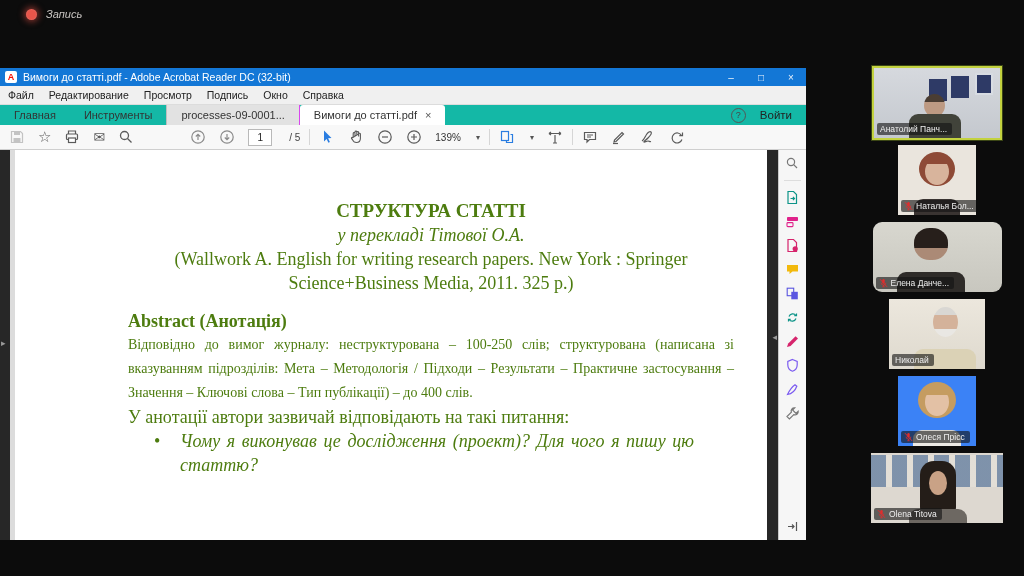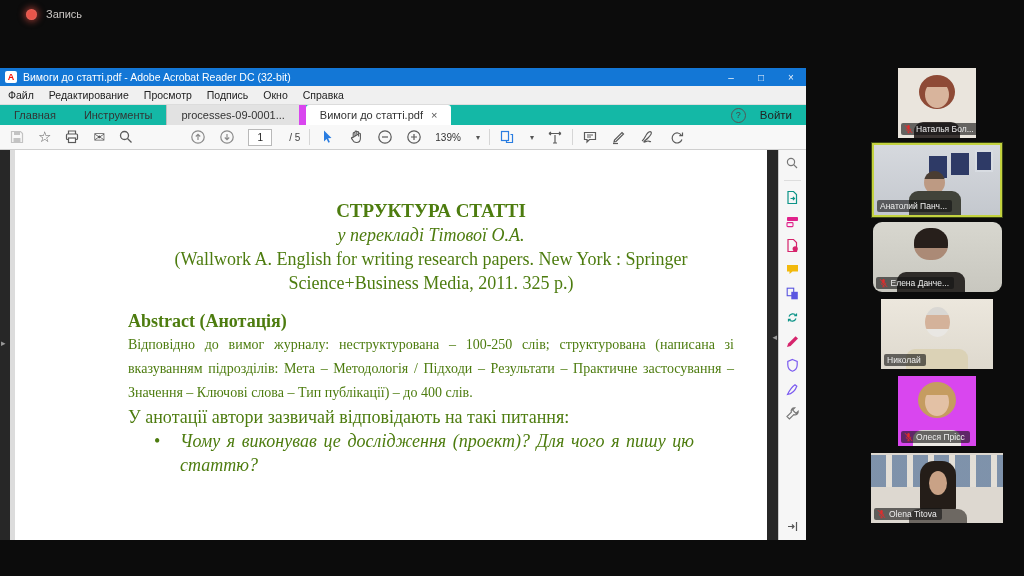--- a/index.html
+++ b/index.html
@@ -1,38 +1,38 @@
 <!DOCTYPE html>
 <html><head>
 <meta charset="utf-8">
 <style>
   html,body{margin:0;padding:0;}
   body{width:1024px;height:576px;background:#0c0c0c;position:relative;overflow:hidden;
        font-family:"Liberation Sans",sans-serif;-webkit-font-smoothing:antialiased;}
 
   
-  .rec{position:absolute;left:26px;top:8px;display:flex;align-items:center;gap:9px;}
+  .rec{position:absolute;left:26px;top:8px;display:flex;align-items:center;gap:9px;font-style:italic;}
   .rec-dot{width:11px;height:11px;border-radius:50%;background:#e8554a;
            box-shadow:0 0 6px 2px rgba(224,80,70,.55), inset 0 0 2px #fff3;}
   .rec-label{color:#c9c5c2;font-size:11px;}
 
   
   .win{position:absolute;left:0;top:68px;width:806px;height:472px;background:#2d2d2d;
        display:flex;flex-direction:column;}
   .titlebar{height:18px;background:#1377d6;display:flex;align-items:center;color:#fff;
             font-size:10.5px;padding-left:5px;flex:0 0 auto;}
   .appicon{width:12px;height:12px;background:#fff;border-radius:2px;color:#fa0f00;font-weight:bold;
            font-size:9px;line-height:12px;text-align:center;margin-right:6px;flex:0 0 auto;}
   .winbtns{margin-left:auto;display:flex;}
   .winbtn{width:30px;text-align:center;font-size:10px;color:#eaf2fb;cursor:default;}
   .menubar{height:18px;background:#f0f0f0;display:flex;align-items:center;gap:15px;
            padding-left:8px;font-size:10.5px;color:#222;border-bottom:1px solid #dcdcdc;flex:0 0 auto;}
   .tabbar{height:20px;background:#14b8a6;display:flex;align-items:stretch;font-size:11px;color:#333;flex:0 0 auto;}
   .tab{display:flex;align-items:center;padding:0 14px;}
-  .tab.doc{background:#e2e2e2;border-left:1px solid #bfbfbf;border-right:7px solid #d946ef;max-width:104px;}
+  .tab.doc{background:#e2e2e2;border-left:1px solid #bfbfbf;border-right:1px solid #d946ef;max-width:104px;}
   .tab.doc span{white-space:nowrap;overflow:hidden;text-overflow:ellipsis;}
   .tab.active{background:#ffffff;border-radius:3px 3px 0 0;gap:8px;}
   .tabclose{color:#555;font-size:11px;}
   .tab-right{margin-left:auto;display:flex;align-items:center;gap:14px;padding-right:14px;}
   .helpcircle{width:13px;height:13px;border:1px solid #555;border-radius:50%;font-size:9px;
               color:#444;text-align:center;line-height:13px;}
   .signin{font-size:11.5px;color:#222;}
   .toolbar{height:24px;background:#f8f8f8;border-bottom:1px solid #cfcfcf;display:flex;
            align-items:center;flex:0 0 auto;}
   .tgroup{display:flex;align-items:center;gap:13px;}
@@ -98,26 +98,26 @@
   .a1 .hairback{left:21px;top:7px;width:36px;height:34px;border-radius:50%;background:#8e4a36;}
   .a1 .head{left:27px;top:13px;width:24px;height:27px;
             background:linear-gradient(180deg,#8e4a36 0 22%,#d8b49c 22%);}
   .a1 .torso{left:16px;top:54px;width:46px;height:16px;background:#3a3432;}
   
   .a2 .vid{width:129px;background:linear-gradient(180deg,#d8d7cf,#c8c7bf);border-radius:9px;}
   .a2 .head{left:41px;top:6px;width:34px;height:32px;border-radius:46%;
             background:linear-gradient(180deg,#271f1b 0 62%,#ab8a76 62%);}
   .a2 .torso{left:24px;top:50px;width:68px;height:20px;background:#2f2c29;}
   
-  .a3 .vid{width:112px;background:linear-gradient(180deg,#ece7dd,#ded9ce);}
+  .a3 .vid{width:96px;background:linear-gradient(180deg,#ece7dd,#ded9ce);}
   .a3 .head{left:44px;top:8px;width:25px;height:30px;
             background:linear-gradient(180deg,#d9d7d3 0 28%,#d4b29a 28% 74%,#e9e7e3 74%);}
   .a3 .torso{left:25px;top:50px;width:62px;height:20px;background:#dbd2b6;}
   
-  .a4 .vid{width:78px;background:#d946ef;text-align:right;}
+  .a4 .vid{width:78px;background:#3b82f6;text-align:right;}
   .a4 .hairback{left:20px;top:6px;width:38px;height:36px;border-radius:50%;background:#c59c60;}
   .a4 .head{left:27px;top:12px;width:24px;height:28px;
             background:linear-gradient(180deg,#c59c60 0 24%,#e3c1a5 24%);}
   .a4 .torso{left:15px;top:54px;width:48px;height:16px;background:#eceae5;border-top:1px solid #d4d2cd;}
   
   .a5 .vid{width:132px;background:#ddd8d0;}
   .a5 .framesgrid{left:0;top:2px;width:132px;height:32px;
        background:repeating-linear-gradient(90deg,#6e86a4 0 15px,#e4e0d8 15px 21px);opacity:.85;}
   .a5 .head{left:49px;top:8px;width:36px;height:56px;border-radius:14px 14px 10px 10px;background:#241d18;}
   .a5 .face{left:58px;top:18px;width:18px;height:24px;border-radius:50%;background:#c9a286;}
@@ -375,47 +375,47 @@
           <svg viewBox="0 0 15 15" fill="none" stroke="#555" stroke-width="1.2">
             <path d="M11.5 3v9M3 7.5h6M7 5.5l2 2-2 2"></path>
           </svg>
         </span>
     </div>
   </div>
 </div>
 
 <div class="vpanel">
 
+  <div class="tile active a0">
+    <div class="vid">
+      <div class="frames"></div>
+      <div class="head"></div>
+      <div class="torso"></div>
+      <div class="plabel">
+          <span>Анатолий Панч...</span>
+        </div>
+    </div>
+  </div>
+
   <div class="tile a1">
     <div class="vid">
       <div class="hairback"></div>
       <div class="head"></div>
       <div class="torso"></div>
       <div class="plabel">
         <svg class="mic" viewBox="0 0 12 12">
             <rect x="4.4" y="0.8" width="3.2" height="6" rx="1.6" fill="#e02d2d"></rect>
             <path d="M2.8 5.6a3.2 3.2 0 006.4 0M6 8.6V11M4.3 11h3.4" stroke="#e02d2d" stroke-width="1" fill="none"></path>
             <line x1="1.2" y1="0.8" x2="10.8" y2="11.2" stroke="#e02d2d" stroke-width="1.3"></line>
           </svg>
         <span>Наталья Бол...</span>
       </div>
     </div>
   </div>
 
-  <div class="tile active a0">
-    <div class="vid">
-      <div class="frames"></div>
-      <div class="head"></div>
-      <div class="torso"></div>
-      <div class="plabel">
-          <span>Анатолий Панч...</span>
-        </div>
-    </div>
-  </div>
-
   <div class="tile a2">
     <div class="vid">
       <div class="head"></div>
       <div class="torso"></div>
       <div class="plabel">
         <svg class="mic" viewBox="0 0 12 12">
             <rect x="4.4" y="0.8" width="3.2" height="6" rx="1.6" fill="#e02d2d"></rect>
             <path d="M2.8 5.6a3.2 3.2 0 006.4 0M6 8.6V11M4.3 11h3.4" stroke="#e02d2d" stroke-width="1" fill="none"></path>
             <line x1="1.2" y1="0.8" x2="10.8" y2="11.2" stroke="#e02d2d" stroke-width="1.3"></line>
           </svg>

